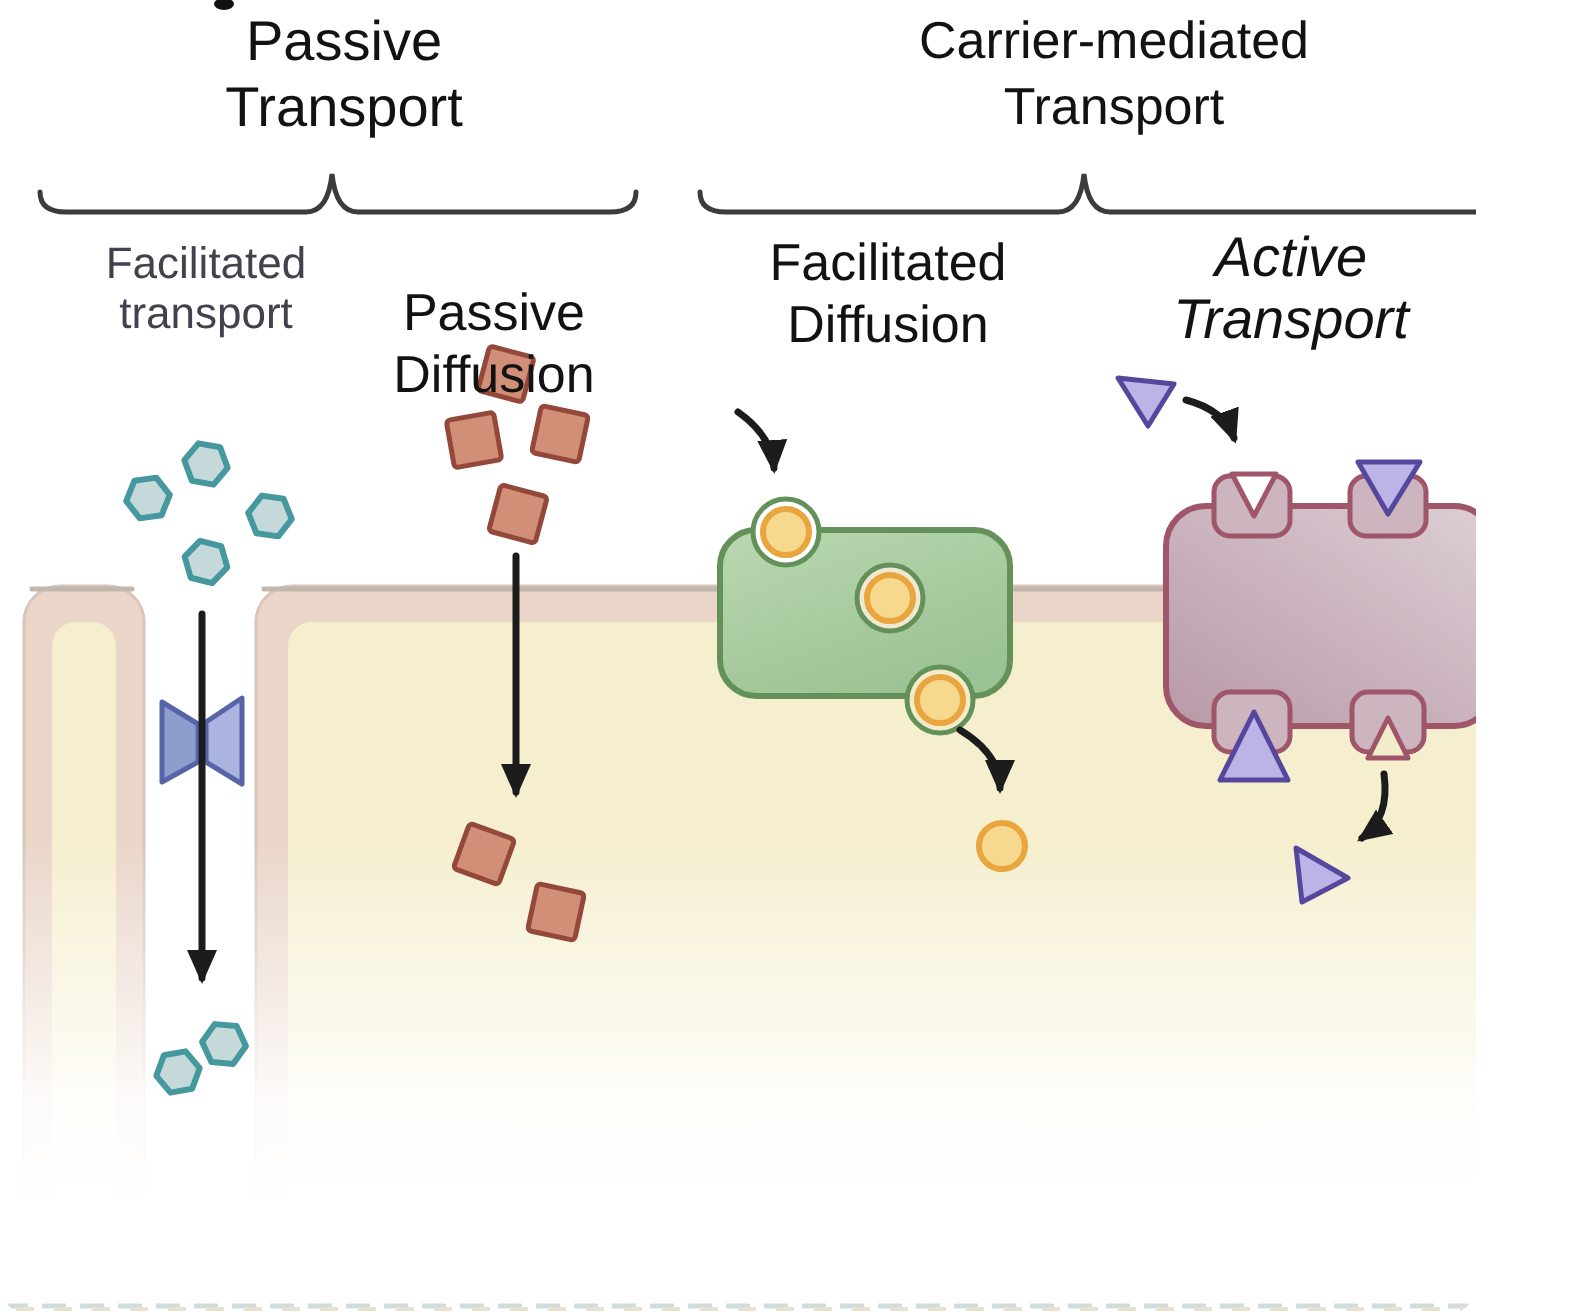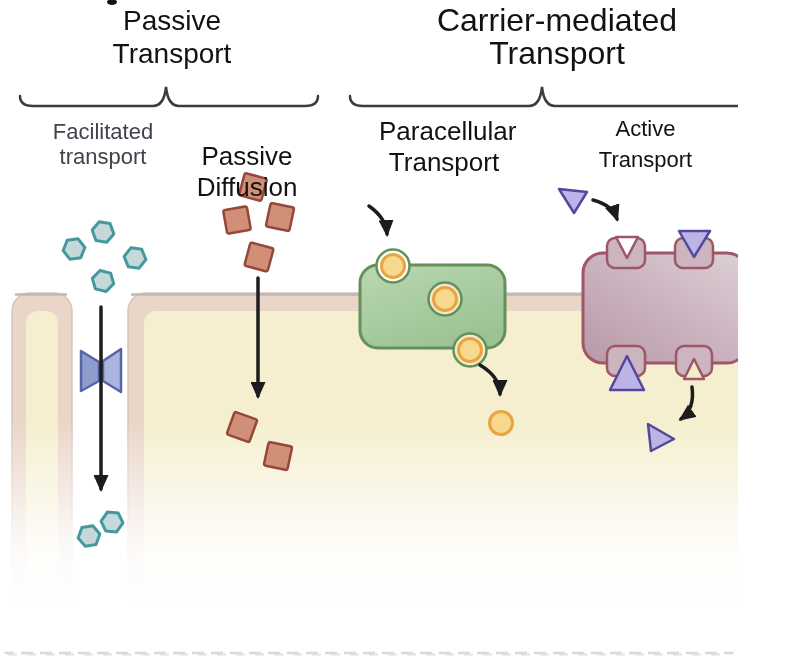--- a/index.html
+++ b/index.html
@@ -1,26 +1,26 @@
 <!DOCTYPE html>
 <html style="--membrane-wall: #ead6c9; --cell-interior: #f5efcf; --membrane-top-line: #c2b7ae; --hexagon-fill: #c5d9da; --hexagon-stroke: #44989e; --square-fill: #d28f77; --square-stroke: #93483a; --carrier-green-fill: #a8cba0; --carrier-green-stroke: #649059; --solute-yellow-fill: #f7d88f; --solute-yellow-stroke: #e9a53e; --pump-fill: #c9afbb; --pump-stroke: #9e5668; --triangle-fill: #bcb3e6; --triangle-stroke: #55489c; --tight-junction-fill: #9ea9d6; --tight-junction-stroke: #5765a8; --arrow: #1c1c1c; --brace: #3c3c3c; --label-dark: #121212; --label-muted: #42424e;"><head>
 <meta charset="utf-8">
 <style>
   html,body{margin:0;padding:0;background:#ffffff;}
   #stage{position:relative;width:738px;height:658px;background:#fff;overflow:hidden;
          font-family:"Liberation Sans","DejaVu Sans",sans-serif;border-radius:16px;}
   #art{position:absolute;left:0;top:0;}
   .lbl{position:absolute;text-align:center;color:var(--label-dark,#121212);}
   #lbl-passive{left:97px;top:4px;width:150px;font-size:28px;line-height:33px;}
-  #lbl-carrier{left:432px;top:4px;width:250px;font-size:32px;line-height:33px;}
+  #lbl-carrier{left:432px;top:4px;width:250px;font-size:26px;line-height:33px;}
   #lbl-paracellular{left:28px;top:119px;width:150px;font-size:22px;line-height:25px;
                     color:var(--label-muted,#42424e);}
   #lbl-diffusion{left:187px;top:109px;width:120px;font-size:26px;line-height:31px;margin-top:32px;}
   #lbl-facilitated{left:379px;top:116px;width:130px;font-size:26px;line-height:31px;}
-  #lbl-active{left:583px;top:113px;width:125px;font-size:22px;line-height:31px;}
+  #lbl-active{left:583px;top:113px;width:125px;font-size:28px;line-height:31px;font-style:italic;}
 
   .brace{stroke:var(--brace,#3c3c3c);stroke-width:2.5;fill:none;stroke-linecap:round;}
   .cell-outer{fill:var(--membrane-wall,#ead6c9);stroke:#d8c6ba;stroke-width:1.5;}
   .cell-inner{fill:var(--cell-interior,#f5efcf);}
   .topline{stroke:var(--membrane-top-line,#c2b7ae);stroke-width:2.5;stroke-linecap:round;}
   .hex{fill:var(--hexagon-fill,#c5d9da);stroke:var(--hexagon-stroke,#44989e);stroke-width:3;stroke-linejoin:round;}
   .sq{fill:var(--square-fill,#d28f77);stroke:var(--square-stroke,#93483a);stroke-width:2.5;}
   .arrow{stroke:var(--arrow,#1c1c1c);stroke-width:3.5;fill:none;stroke-linecap:round;}
   .tj{stroke:var(--tight-junction-stroke,#5765a8);stroke-width:2.5;stroke-linejoin:round;}
   .greenline{stroke:var(--carrier-green-stroke,#649059);}
@@ -150,15 +150,15 @@
     <g opacity="0.55">
       <line x1="2" y1="653" x2="792" y2="653" stroke="#a8c4c0" stroke-width="2.5" stroke-dasharray="12 7"></line>
       <line x1="8" y1="654.5" x2="792" y2="654.5" stroke="#d8c9a8" stroke-width="2" stroke-dasharray="9 10"></line>
     </g>
   </svg>
 
   <div class="lbl" id="lbl-passive">Passive Transport</div>
   <div class="lbl" id="lbl-carrier">Carrier-mediated Transport</div>
   <div class="lbl" id="lbl-paracellular">Facilitated transport</div>
   <div class="lbl" id="lbl-diffusion">Passive Diffusion</div>
-  <div class="lbl" id="lbl-facilitated">Paracellular Transport</div>
+  <div class="lbl" id="lbl-facilitated">Facilitated Diffusion</div>
   <div class="lbl" id="lbl-active">Active Transport</div>
 </div>
 
 </body></html>

